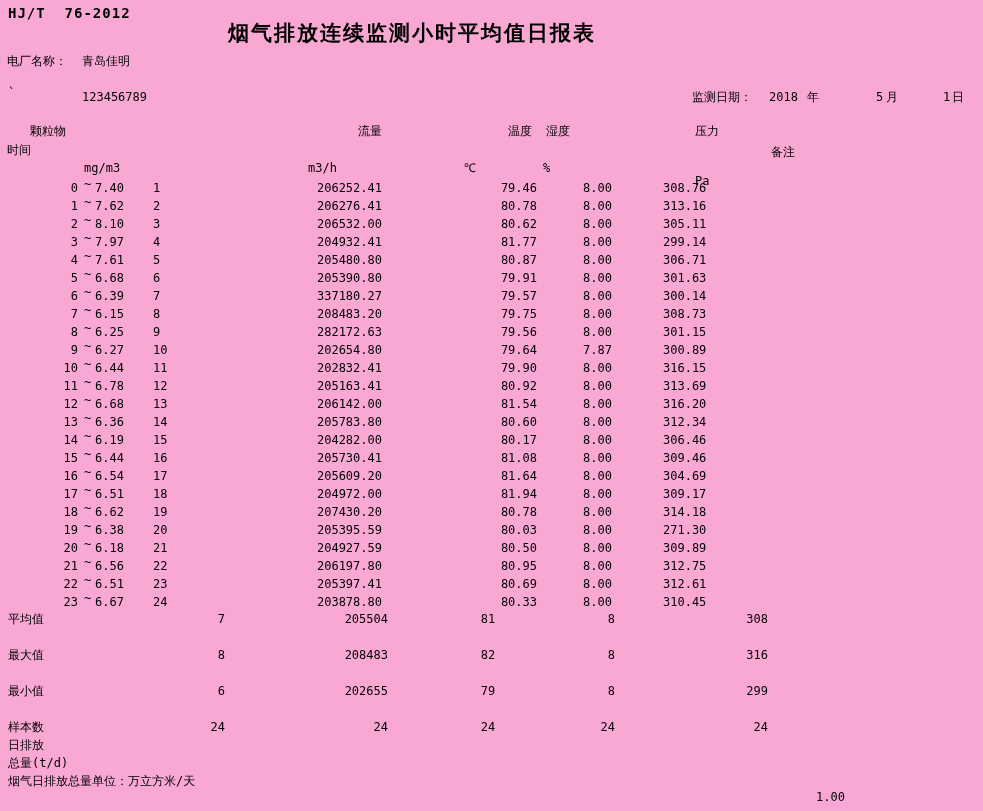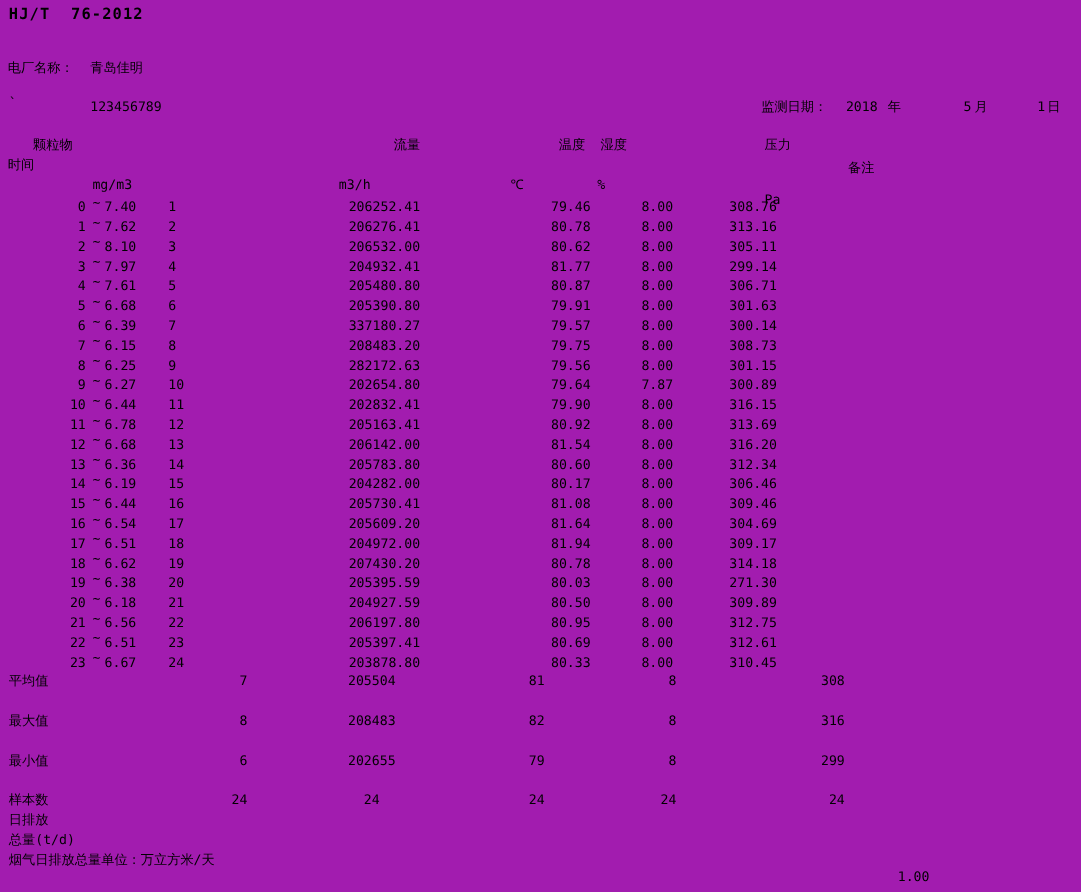--- a/index.html
+++ b/index.html
@@ -1,17 +1,17 @@
 <!DOCTYPE html>
 <html><head>
 <meta charset="utf-8">
 <style>
   html,body { margin:0; padding:0; background:#ffffff; }
   .page {
-    position:relative; width:983px; height:811px; background:#a21caf;
+    position:relative; width:983px; height:811px; background:#f9a8d4;
     font-family:"DejaVu Sans Mono","Liberation Mono",monospace;
     font-size:12px; color:#000000; overflow:hidden;
   }
   .abs { position:absolute; white-space:pre; line-height:14px; }
   .standard { font-weight:bold; font-size:14px; letter-spacing:1px; }
   .title { font-weight:bold; font-size:21px; letter-spacing:2px; }
   .hdr { white-space:pre; }
   
   #rows { position:absolute; top:179px; left:0; width:983px; }
   .row { position:relative; height:18px; }
@@ -23,32 +23,33 @@
   .c.flow  { left:282px; width:100px; text-align:right; }
   .c.temp  { left:437px; width:100px; text-align:right; }
   .c.hum   { left:512px; width:100px; text-align:right; }
   .c.pres  { left:663px; width:100px; text-align:left; }
   
   #summary { position:absolute; top:612px; left:0; width:983px; }
   .srow { position:relative; height:36px; }
   .s { position:absolute; top:0; white-space:pre; line-height:15px; }
   .s.label { left:8px; }
   .s.pm   { left:125px; width:100px; text-align:right; }
-  .s.flow { left:288px; width:100px; text-align:center; }
+  .s.flow { left:288px; width:100px; text-align:right; }
   .s.temp { left:438px; width:100px; text-align:center; }
   .s.hum  { left:515px; width:100px; text-align:right; }
   .s.pres { left:668px; width:100px; text-align:right; }
   .total-value { left:745px; width:100px; text-align:right; }
 </style>
 </head>
 <body>
 
 <div class="page">
 
   <div class="abs standard" style="left:8px;top:6px;">HJ/T  76-2012</div>
+  <div class="abs title" style="left:228px;top:26px;">烟气排放连续监测小时平均值日报表</div>
 
   <div class="abs" style="left:7px;top:54px;">电厂名称：</div>
   <div class="abs" style="left:82px;top:54px;">青岛佳明</div>
 
   <div class="abs" style="left:8px;top:86px;">`</div>
   <div class="abs" style="left:82px;top:90px;">123456789</div>
 
   <div class="abs" style="left:692px;top:90px;">监测日期：</div>
   <div class="abs" style="left:769px;top:90px;">2018</div>
   <div class="abs" style="left:807px;top:90px;">年</div>

